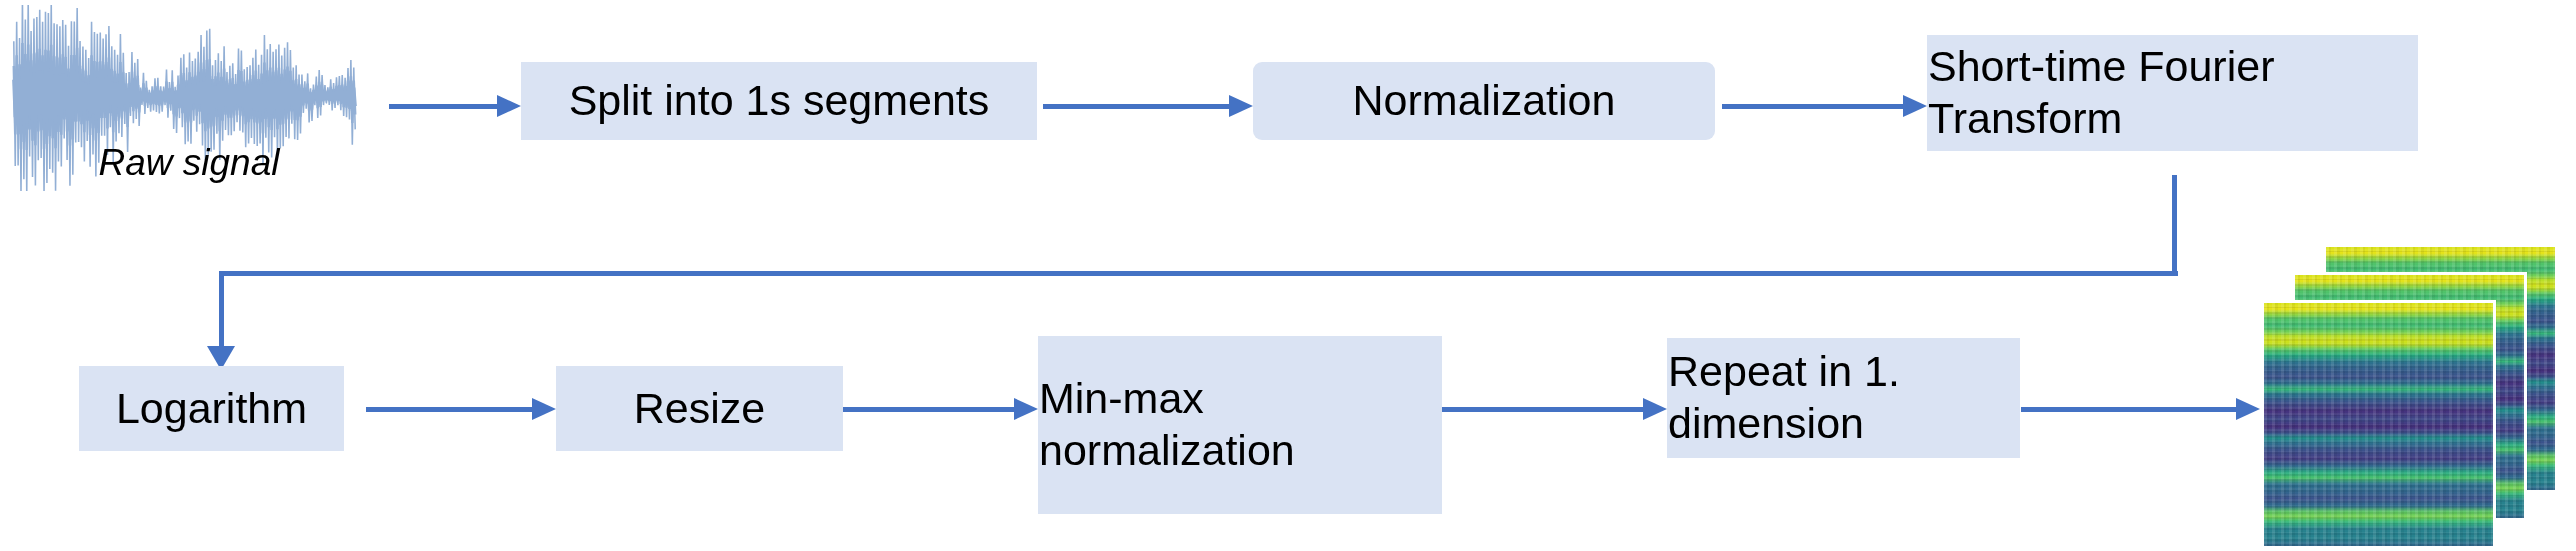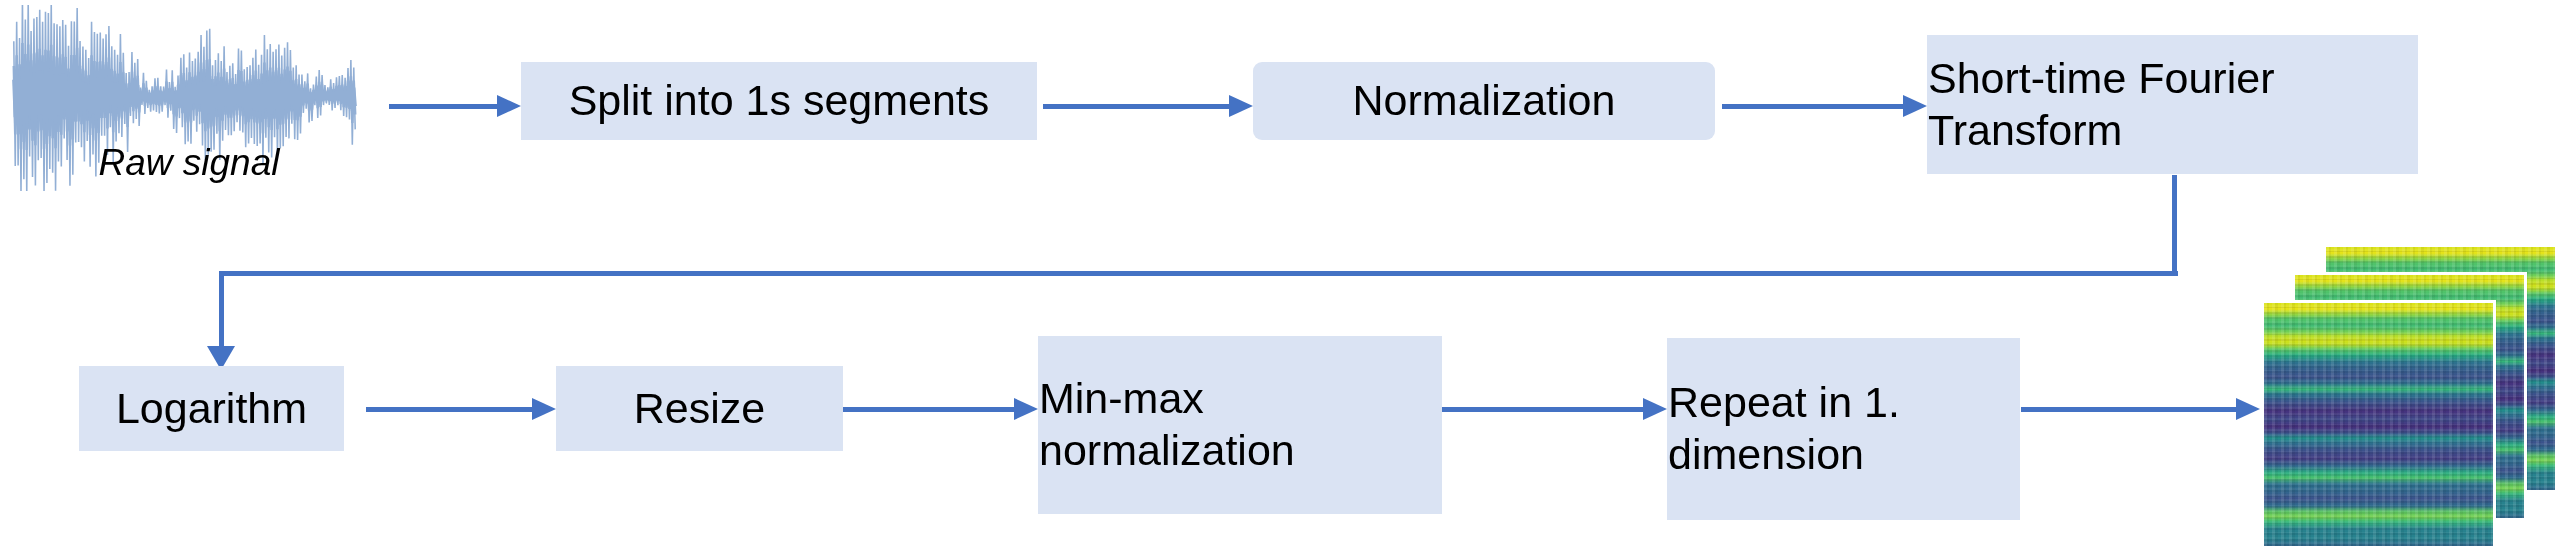--- a/index.html
+++ b/index.html
@@ -107,21 +107,21 @@
     <div class="ahead-right" style="left:1229px;top:95px;"></div>
   </div>
 
   <div class="node" style="left:1253px;top:62px;width:462px;height:78px;border-radius:9px;">Normalization</div>
 
   <div>
     <div class="aline" style="left:1722px;top:104px;width:183px;height:5.4px;"></div>
     <div class="ahead-right" style="left:1903px;top:95px;"></div>
   </div>
 
-  <div class="node" style="left:1927px;top:35px;width:491px;height:139px;">Short-time Fourier Transform</div>
+  <div class="node" style="left:1927px;top:35px;width:491px;height:116px;">Short-time Fourier Transform</div>
 
   <div>
     <div class="aline" style="left:2172px;top:175px;width:4.8px;height:101px;"></div>
     <div class="aline" style="left:219px;top:271px;width:1959px;height:4.8px;"></div>
     <div class="aline" style="left:219px;top:271px;width:4.8px;height:76px;"></div>
     <div class="ahead-down" style="left:207px;top:346px;"></div>
   </div>
 
   <div class="node" style="left:79px;top:366px;width:265px;height:85px;">Logarithm</div>
 
@@ -137,21 +137,21 @@
     <div class="ahead-right" style="left:1014px;top:398px;"></div>
   </div>
 
   <div class="node" style="left:1038px;top:336px;width:404px;height:178px;">Min-max normalization</div>
 
   <div>
     <div class="aline" style="left:1442px;top:407px;width:203px;height:5.4px;"></div>
     <div class="ahead-right" style="left:1643px;top:398px;"></div>
   </div>
 
-  <div class="node" style="left:1667px;top:338px;width:353px;height:182px;">Repeat in 1. dimension</div>
+  <div class="node" style="left:1667px;top:338px;width:353px;height:120px;">Repeat in 1. dimension</div>
 
   <div>
     <div class="aline" style="left:2021px;top:407px;width:217px;height:5.4px;"></div>
     <div class="ahead-right" style="left:2236px;top:398px;"></div>
   </div>
 
   <div>
     <div class="spec-layer" style="left:2323px;top:244px;"></div>
     <div class="spec-layer" style="left:2292px;top:272px;"></div>
     <div class="spec-layer" style="left:2261px;top:300px;"></div>

